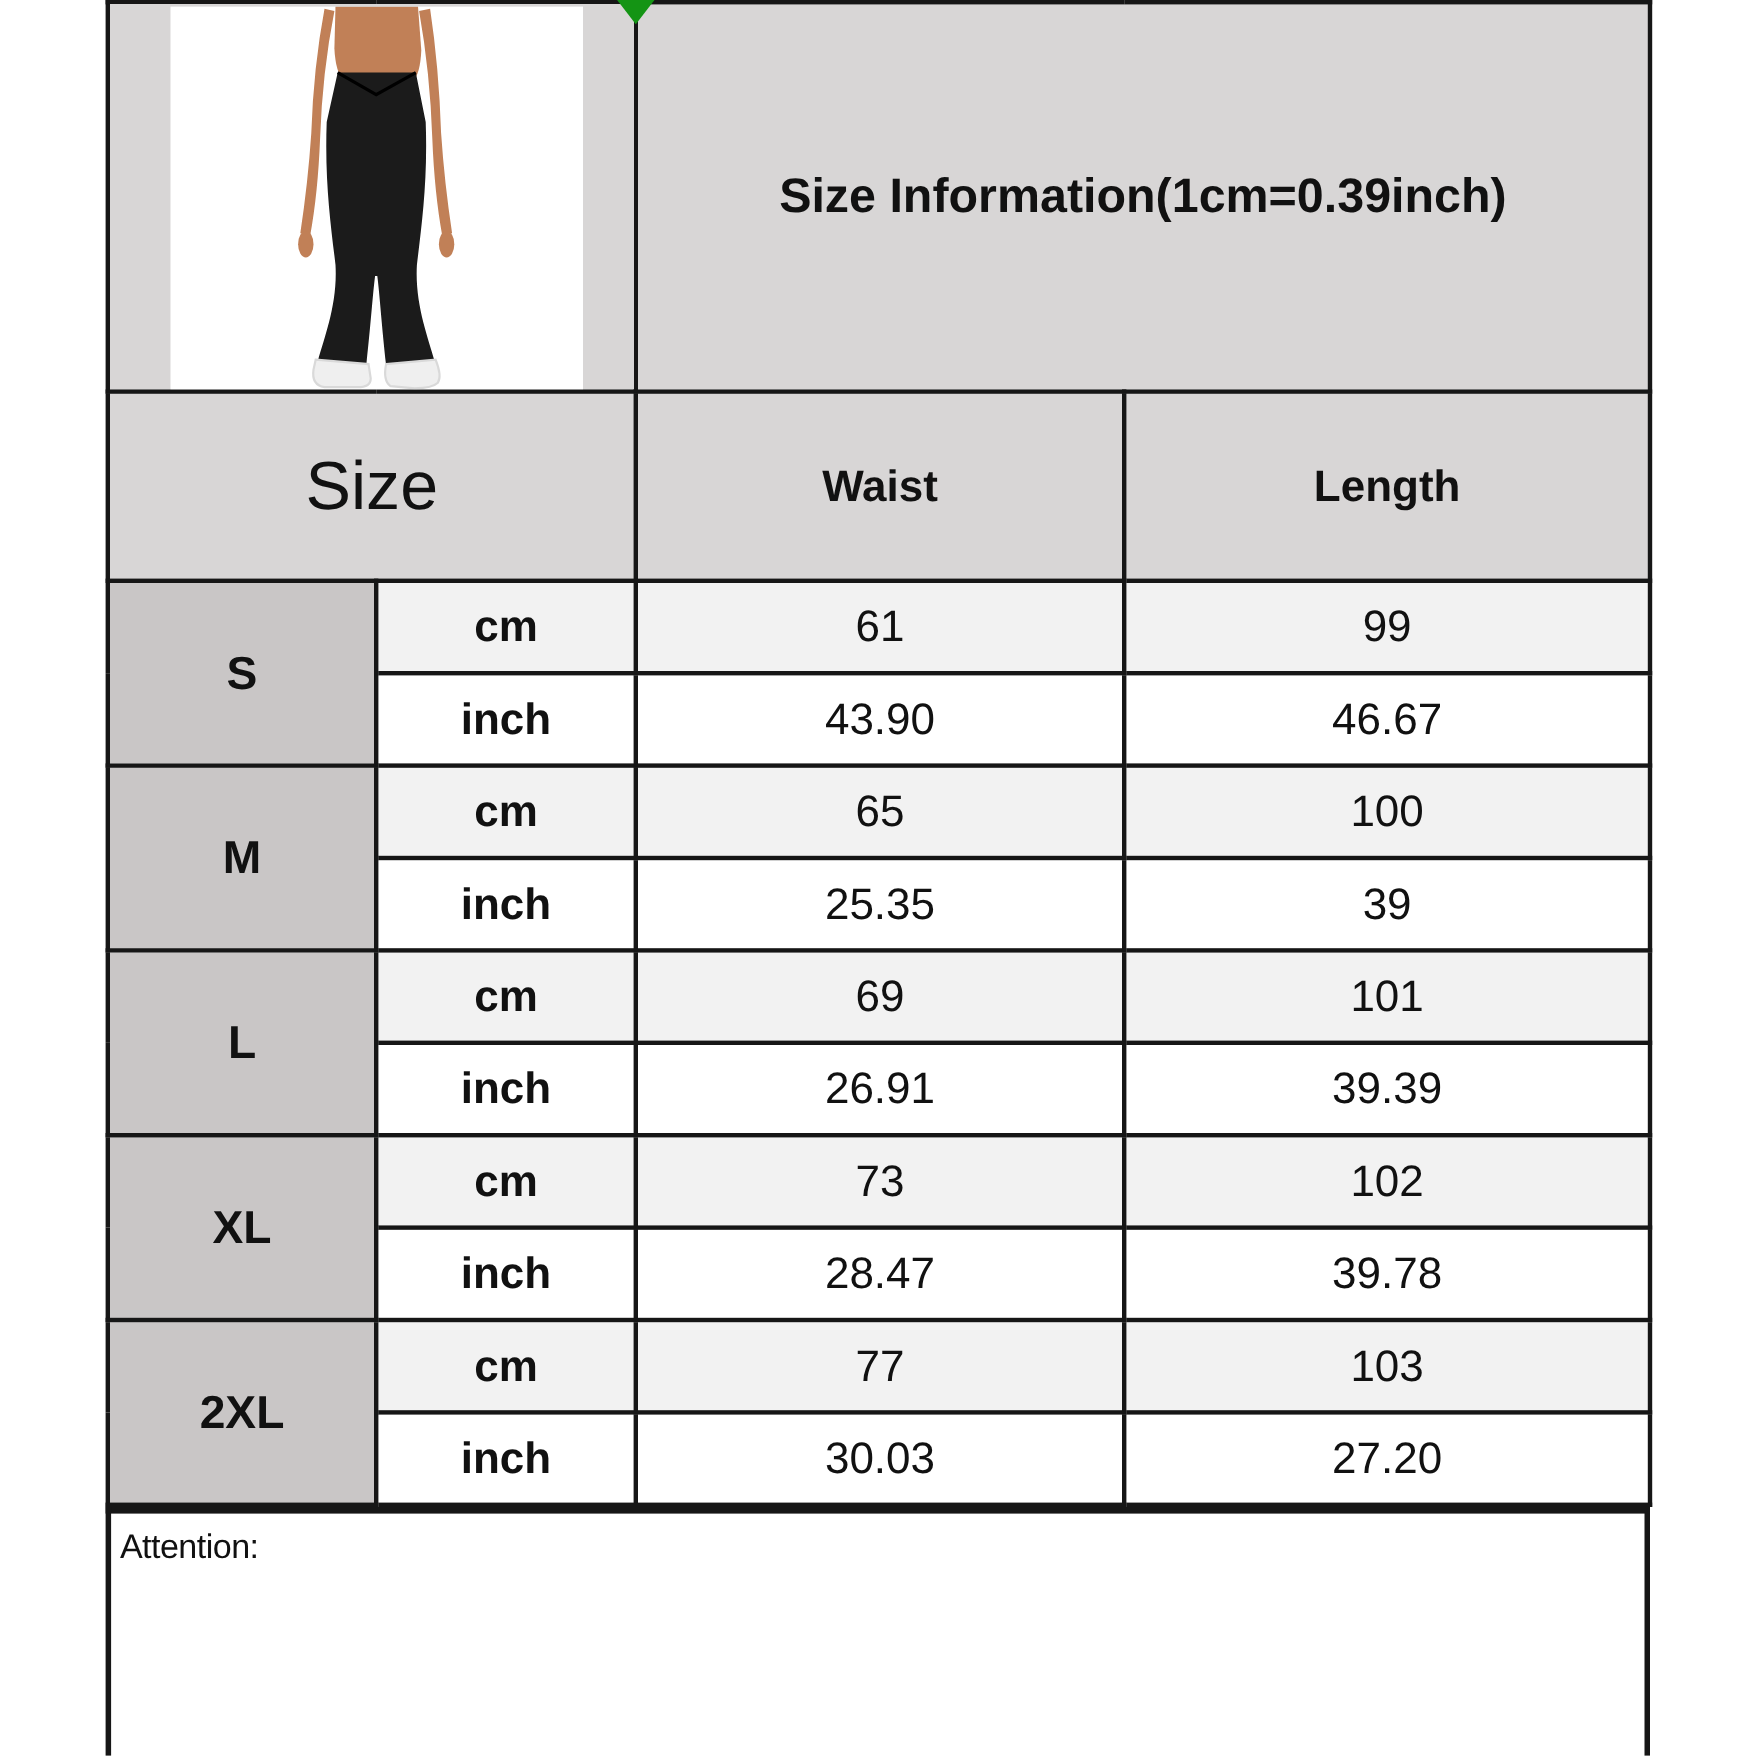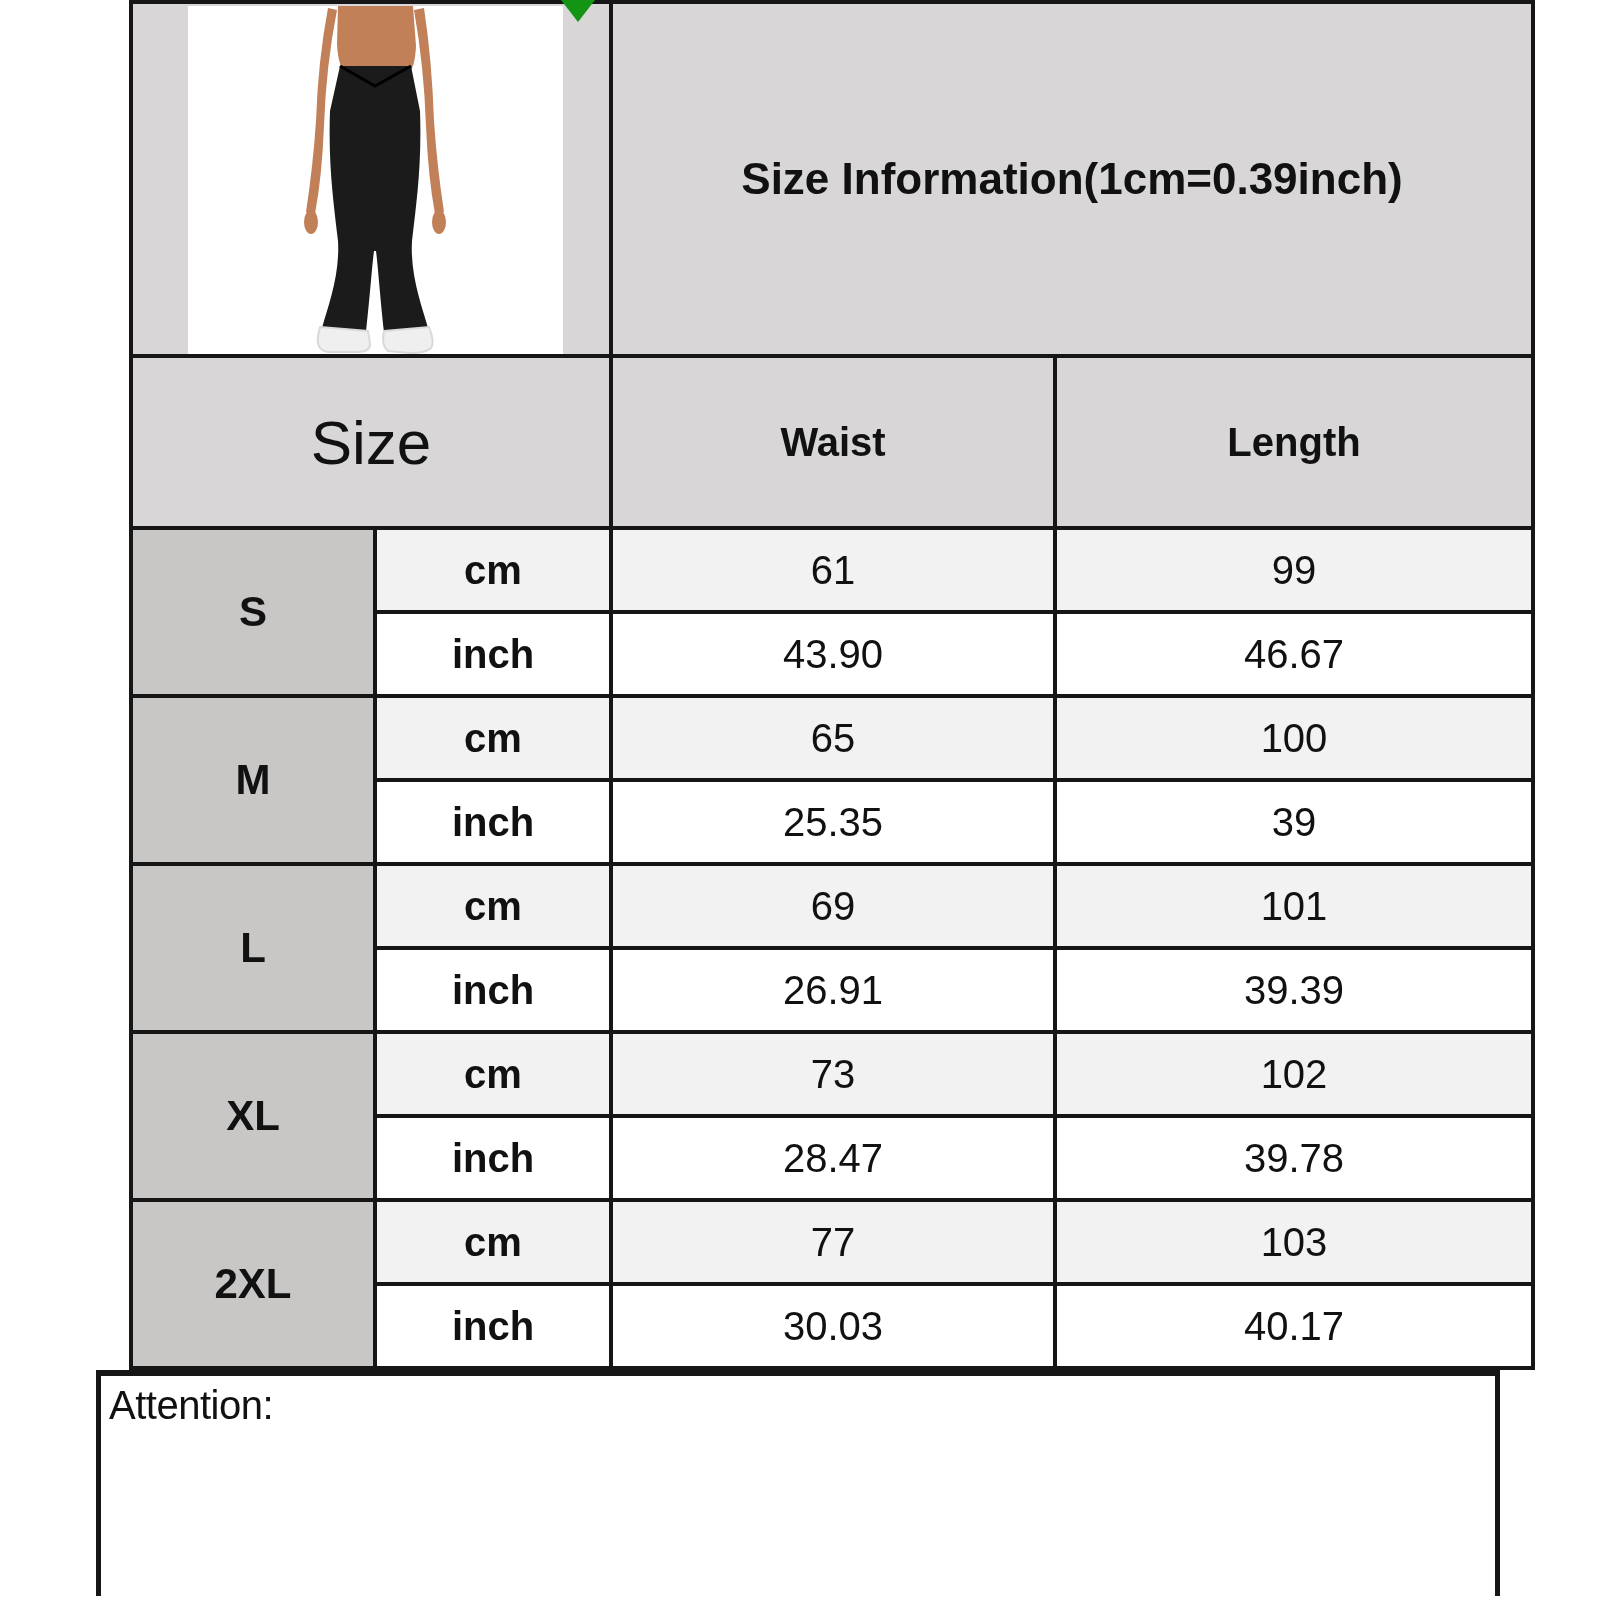--- a/index.html
+++ b/index.html
@@ -1,18 +1,18 @@
 <!DOCTYPE html>
 <html><head>
 <meta charset="utf-8">
 <style>
   html,body{margin:0;padding:0;background:#ffffff;width:1600px;height:1600px;
     font-family:"Liberation Sans",sans-serif;color:#111;}
   .sheet{position:absolute;left:96px;top:0;width:1404px;}
-  table.size-table{border-collapse:collapse;table-layout:fixed;width:1404px;margin-left:33px;}
+  table.size-table{border-collapse:collapse;table-layout:fixed;width:1404px;}
   table.size-table td{border:4px solid #161616;text-align:center;vertical-align:middle;
     overflow:hidden;padding:0;}
   
   col.c-size{width:244px;} col.c-unit{width:236px;} col.c-waist{width:444px;} col.c-length{width:478px;}
   
   tr.top-row{height:354px;}
   td.photo-cell{background:#d8d6d6;position:relative;}
   .photo-box{position:absolute;left:55px;top:2px;width:375px;height:348px;background:#ffffff;}
   td.title-cell{background:#d8d6d6;font-size:44px;font-weight:bold;letter-spacing:0px;}
   
@@ -22,21 +22,21 @@
   
   tr.data-row{height:84px;}
   td.size-label{background:#c9c6c6;font-size:42px;font-weight:bold;}
   td.unit-cell{font-size:40px;font-weight:bold;}
   td.num-cell{font-size:40px;font-weight:normal;}
   tr.cm-row td.unit-cell, tr.cm-row td.num-cell{background:#f2f2f2;}
   tr.inch-row td.unit-cell, tr.inch-row td.num-cell{background:#ffffff;}
   
   .attention{box-sizing:border-box;width:1404px;height:226px;border-left:5px solid #161616;
     border-right:5px solid #161616;border-top:6px solid #161616;background:#ffffff;
-    padding:4px 10px 0 8px;font-size:40px;line-height:51px;letter-spacing:-0.5px;}
+    padding:4px 10px 0 8px;font-size:31px;line-height:51px;letter-spacing:-0.5px;}
   .attention p{margin:0;}
   
   .green-marker{position:absolute;left:465px;top:0;width:0;height:0;
     border-left:17px solid transparent;border-right:17px solid transparent;
     border-top:22px solid #149414;}
 </style>
 </head>
 <body>
 
 <div class="sheet">
@@ -136,21 +136,21 @@
 
     <tr class="data-row cm-row">
       <td class="size-label" rowspan="2">2XL</td>
       <td class="unit-cell">cm</td>
       <td class="num-cell">77</td>
       <td class="num-cell">103</td>
     </tr>
     <tr class="data-row inch-row">
       <td class="unit-cell">inch</td>
       <td class="num-cell">30.03</td>
-      <td class="num-cell">40.17</td>
+      <td class="num-cell">27.20</td>
     </tr>
   </tbody>
     </table>
 
   <div class="attention">
     <p>Attention:</p>
   </div>
 
   <div class="green-marker"></div>
 </div>

